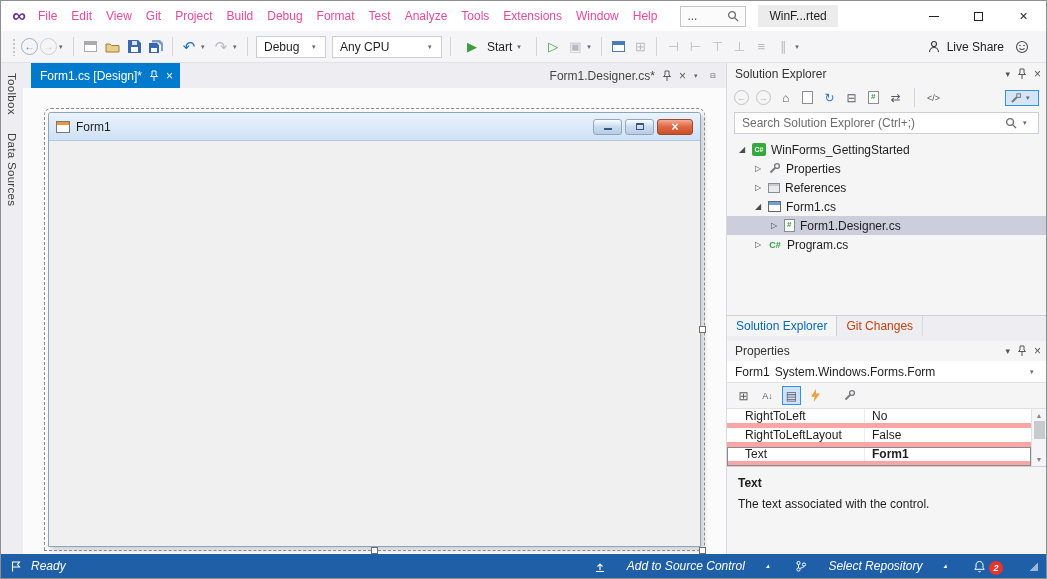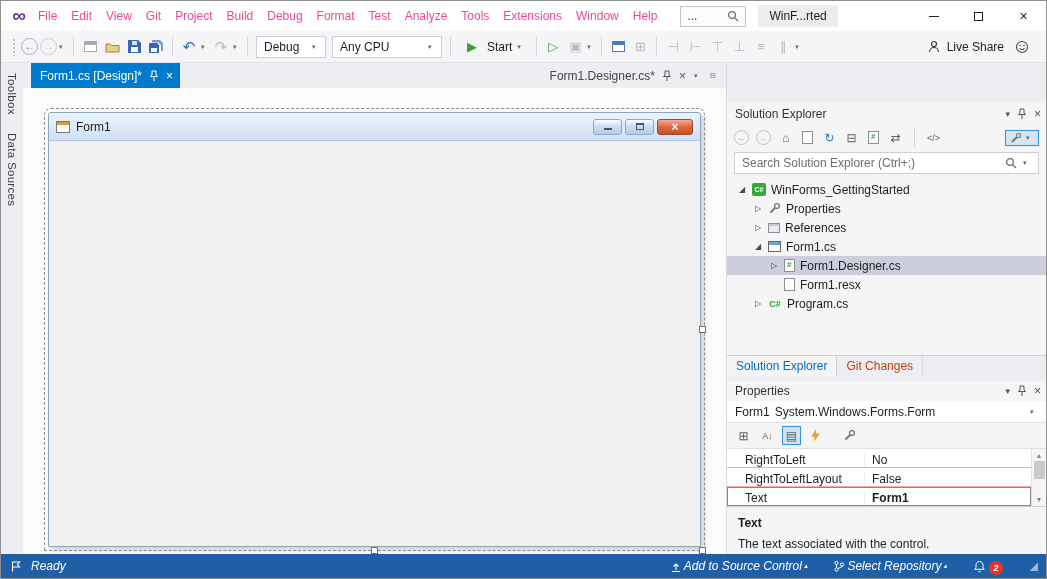--- a/index.html
+++ b/index.html
@@ -68,21 +68,21 @@
   .cap-btn { width:29px; height:16px; border:1px solid #8fa8c2; border-radius:3px;
              background:linear-gradient(#fdfeff,#ccddf1 45%,#b7cce4); display:flex; align-items:center; justify-content:center; }
   .cap-min-bar { width:8px; height:2px; background:#3a567c; display:block; margin-top:4px; }
   .cap-max-box { width:8px; height:7px; border:1px solid #3a567c; border-top-width:2px; display:block; }
   .cap-close { width:36px; background:linear-gradient(#f5ab97,#e06b47 45%,#c94d23); border-color:#9c4a30;
                color:#fff; font-size:12px; font-weight:bold; }
   .handle { position:absolute; width:7px; height:7px; background:#fff; border:1px solid #707070; }
   
   .right-col { width:320px; flex:0 0 auto; background:#eeeef2; border-left:1px solid #d9d9df; display:flex; flex-direction:column; }
   .panel { background:#f5f5f5; display:flex; flex-direction:column; min-height:0; }
-  .panel-se { height:273px; flex:0 0 auto;margin-top:40px; }
+  .panel-se { height:273px; flex:0 0 auto; }
   .splitter { height:5px; background:#eeeef2; flex:0 0 auto; }
   .panel-props { flex:1 1 auto; }
   .panel-header { height:22px; display:flex; align-items:center; padding:0 5px 0 8px; color:#333; flex:0 0 auto; }
   .ph-icons { margin-left:auto; display:flex; align-items:center; gap:7px; color:#555; }
   .ph-ico { font-size:9px; display:flex; align-items:center; }
   .se-toolbar { height:25px; display:flex; align-items:center; gap:7px; padding:0 7px; flex:0 0 auto; }
   .se-ico { display:flex; align-items:center; justify-content:center; min-width:15px; height:17px; font-size:12px; color:#5b5b63; }
   .mini-circ { width:15px; height:15px; border-radius:50%; border:1px solid #c2c2c8; color:#b9b9c0; font-size:9px;
                display:flex; align-items:center; justify-content:center; }
   .boxed-tool { margin-left:auto; display:flex; align-items:center; gap:4px; border:1px solid #3393df; background:#d5e5f6;
@@ -113,37 +113,37 @@
   .btab.active { background:#f5f5f5; color:#0369c0; border-right:1px solid #cfcfd4; }
   
   .obj-row { height:22px; background:#fff; border-bottom:1px solid #e2e2e6; display:flex; align-items:center; gap:5px;
              padding:0 8px; flex:0 0 auto; }
   .props-toolbar { height:25px; display:flex; align-items:center; gap:5px; padding:0 7px; flex:0 0 auto; }
   .pt-ico { min-width:19px; height:19px; display:flex; align-items:center; justify-content:center; font-size:12px; color:#5b5b63; }
   .pt-ico.selected { border:1px solid #3393df; background:#cde2f7; }
   .bolt { width:9px; height:13px; background:#e8a33d; clip-path:polygon(55% 0,0 60%,40% 60%,30% 100%,100% 35%,55% 35%); display:block; }
   .pgrid { height:58px; border-top:1px solid #e0e0e4; background:#fff; display:flex; flex:0 0 auto; }
   .pg-rows { flex:1 1 auto; min-width:0; }
-  .prow { height:19px; display:flex; align-items:flex-end; border-bottom:1px solid #fca5a5; }
+  .prow { height:19px; display:flex; align-items:flex-start; border-bottom:5px solid #fca5a5; }
   .prow.selected { outline:1px solid #8a8a8e; outline-offset:-1px; }
   .prow.selected .pval { font-weight:bold; }
   .pname { width:138px; flex:0 0 auto; padding-left:18px; border-right:1px solid #ededf0; overflow:hidden; white-space:nowrap; }
   .pval { flex:1 1 auto; padding-left:7px; overflow:hidden; white-space:nowrap; }
   .pscroll { width:15px; flex:0 0 auto; background:#f5f5f7; border-left:1px solid #e0e0e4; display:flex; flex-direction:column;
              align-items:center; padding:1px 0; }
   .scr-arrow { font-size:7px; color:#868690; line-height:1; padding:2px 0; }
   .scr-thumb { width:11px; height:18px; background:#c9cace; }
   .scr-space { flex:1 1 auto; }
   .desc { flex:1 1 auto; border-top:1px solid #cfcfd4; background:#f5f5f5; padding:9px 11px; }
   .desc-title { font-weight:bold; margin-bottom:7px; }
   
   .statusbar { height:24px; background:#1e5fa8; color:#fff; display:flex; align-items:center; padding:0 8px 0 9px; flex:0 0 auto;font-style:italic; }
   .sb-left { display:flex; align-items:center; gap:8px; }
   .sb-right { margin-left:auto; display:flex; align-items:center; gap:26px; }
-  .sb-group { display:flex; align-items:center; gap:2px; }
+  .sb-group { display:flex; align-items:center; gap:21px; }
   .sb-caret { font-size:7px; }
   .badge { width:14px; height:14px; border-radius:50%; background:#e5352c; color:#fff; font-size:9px; font-weight:bold;
            display:flex; align-items:center; justify-content:center; margin-left:1px; margin-top:3px; }
   .grip-corner { width:9px; height:9px; background:linear-gradient(135deg, transparent 55%, rgba(255,255,255,.55) 55%); }
   svg { display:block; }
 </style>
 </head>
 <body>
 
 <div class="root">
@@ -390,25 +390,20 @@
           <div class="trow" style="padding-left:26px">
             <span class="arrow">◢</span>
             <span class="formfile-ico"></span>
             <span class="tlabel">Form1.cs</span>
           </div>
           <div class="trow sel" style="padding-left:42px">
             <span class="arrow">▷</span>
             <span class="doc-ico cs"></span>
             <span class="tlabel">Form1.Designer.cs</span>
           </div>
-          <div class="trow" style="padding-left:42px">
-            <span class="arrow"></span>
-            <span class="doc-ico"></span>
-            <span class="tlabel">Form1.resx</span>
-          </div>
           <div class="trow" style="padding-left:26px">
             <span class="arrow">▷</span>
             <span class="cs-badge">C#</span>
             <span class="tlabel">Program.cs</span>
           </div>
         </div>
         <div class="se-tabs">
           <span class="btab active">Solution Explorer</span>
           <span class="btab">Git Changes</span>
         </div>

